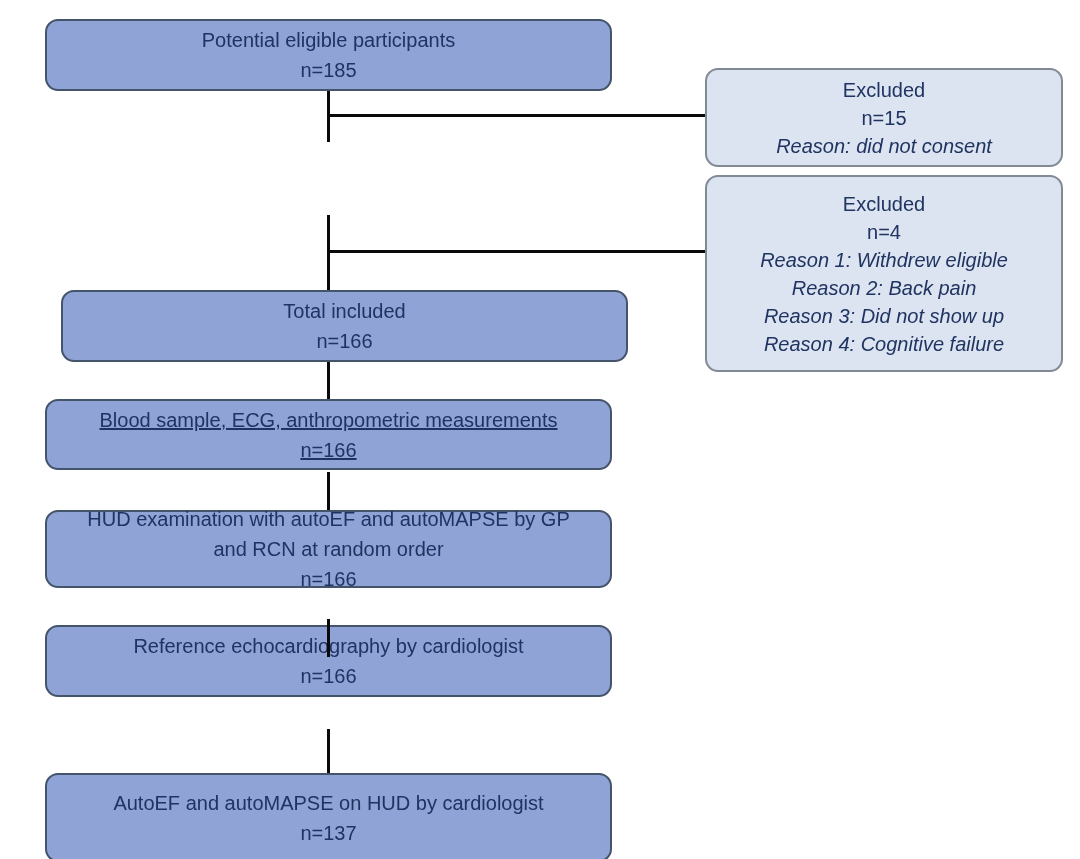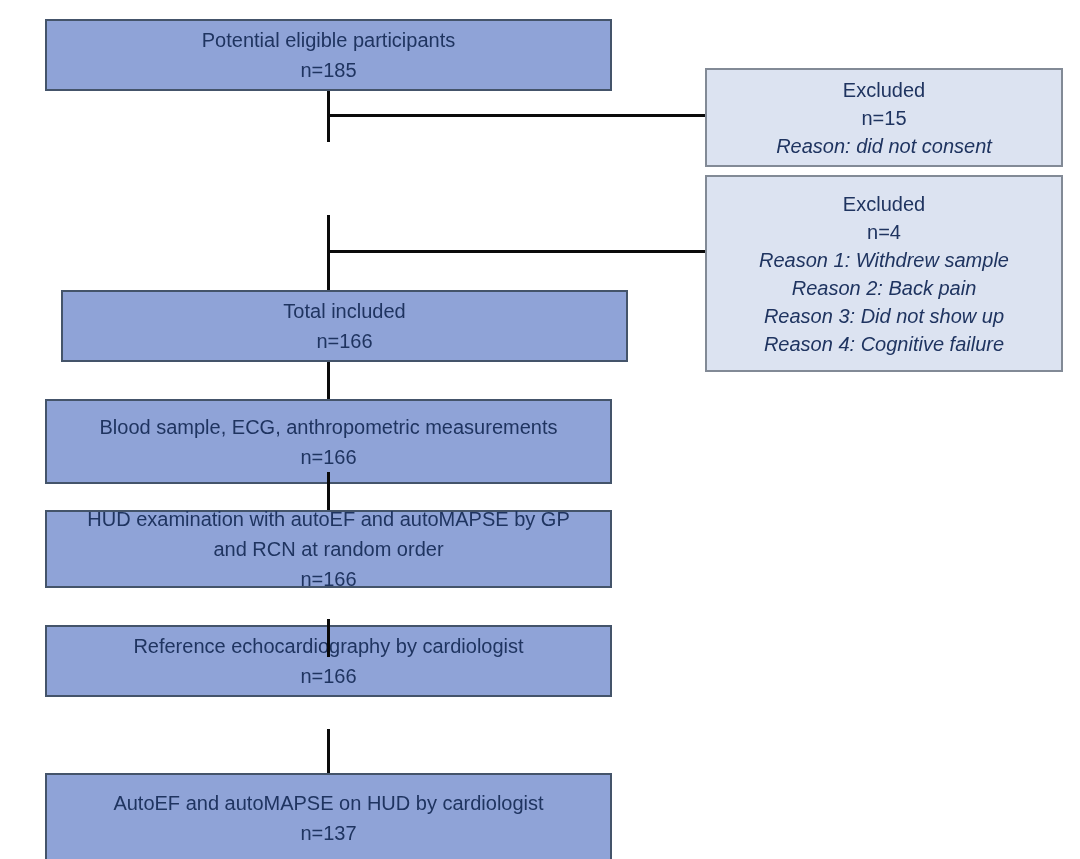--- a/index.html
+++ b/index.html
@@ -19,37 +19,38 @@
     font-family:"Liberation Sans", sans-serif;
     color:var(--text);
     overflow:hidden;
   }
   .box{
     position:absolute;
     box-sizing:border-box;
     display:flex;flex-direction:column;
     justify-content:center;align-items:center;
     text-align:center;
+    border-radius:13px;
   }
   .main-box{
     left:45px;width:567px;
     background:var(--box-fill);
     border:2px solid var(--box-border);
     font-size:20px;line-height:30px;
   }
   .excluded-box{
     left:705px;width:358px;
     background:var(--excluded-fill);
     border:2px solid var(--excluded-border);
     font-size:20px;line-height:28px;
   }
   .b1{top:19px;height:72px;}
   .b2{top:142px;height:73px;}
   .b3{top:290px;height:72px;margin-left:16px;}
-  .b4{top:399px;height:85px;}
+  .b4{top:399px;height:71px;text-decoration:underline;}
   .b5{top:510px;height:78px;}
   .b6{top:625px;height:72px;}
   .b7{top:773px;height:89px;}
   .e1{top:68px;height:99px;}
   .e2{top:175px;height:197px;}
   .reason{font-style:italic;}
   .v-line{
     position:absolute;left:327px;width:3px;
     background:var(--line);
   }
@@ -105,21 +106,21 @@
 
   <div class="box excluded-box e1">
     <div>Excluded</div>
     <div>n=15</div>
     <div class="reason">Reason: did not consent</div>
   </div>
 
   <div class="box excluded-box e2">
     <div>Excluded</div>
     <div>n=4</div>
-    <div class="reason">Reason 1: Withdrew sample</div>
+    <div class="reason">Reason 1: Withdrew eligible</div>
     <div class="reason">Reason 2: Back pain</div>
     <div class="reason">Reason 3: Did not show up</div>
     <div class="reason">Reason 4: Cognitive failure</div>
   </div>
 
   <div class="v-line v1"></div>
   <div class="v-line v2"></div>
   <div class="v-line v3"></div>
   <div class="v-line v4"></div>
   <div class="v-line v5"></div>

